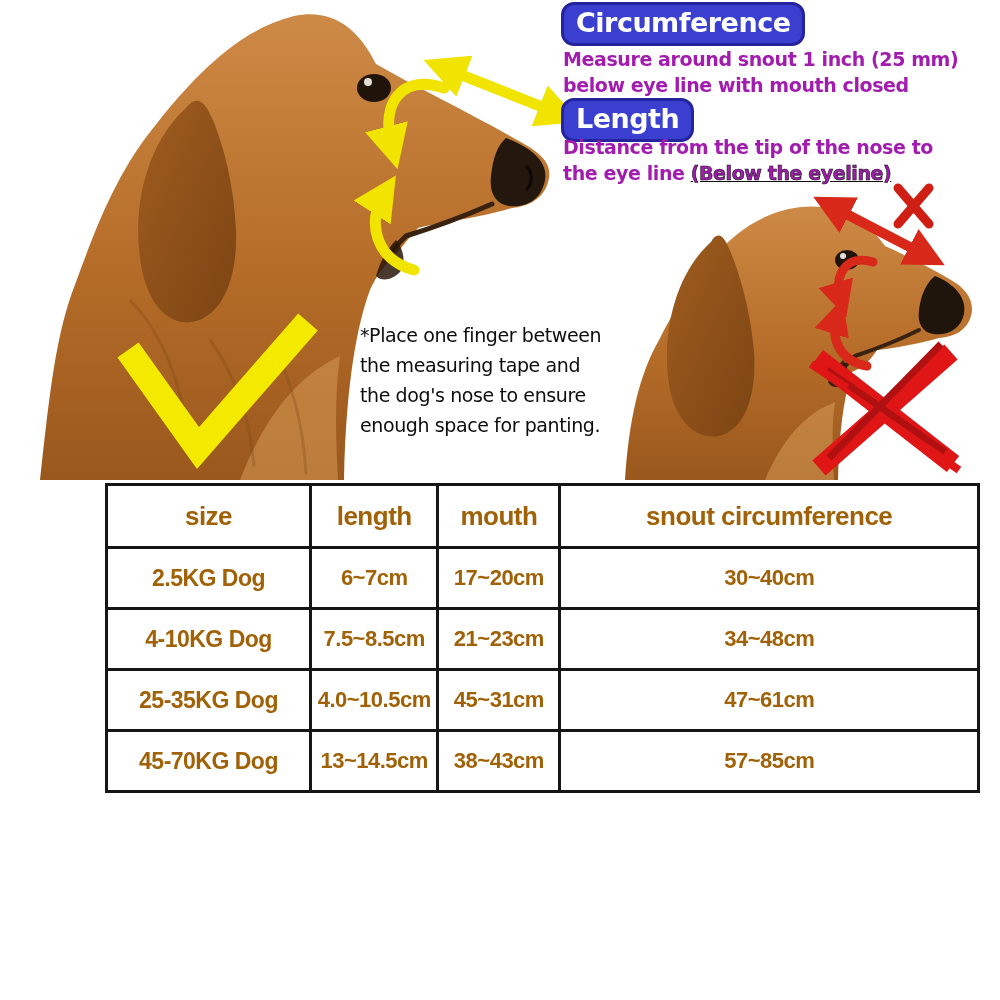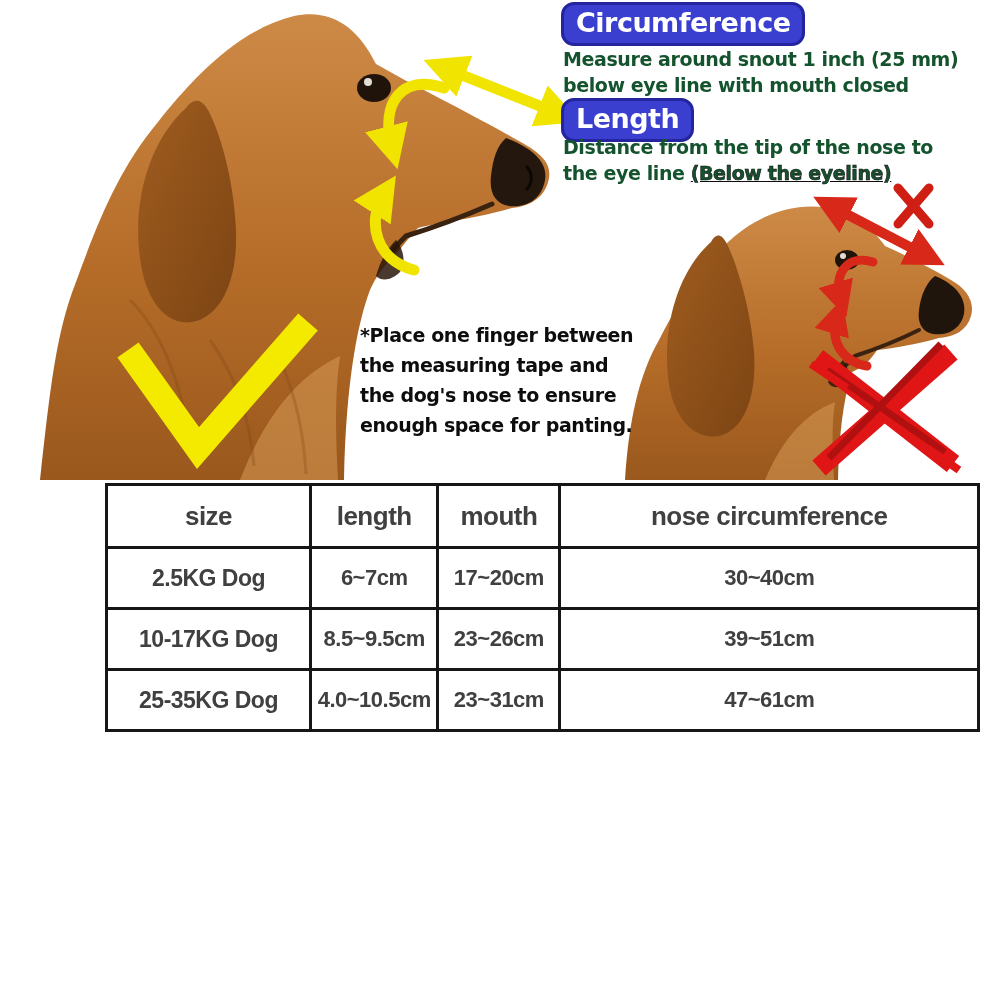--- a/index.html
+++ b/index.html
@@ -7,30 +7,30 @@
          font-family:"DejaVu Sans",sans-serif;color:#0d0d0d;margin-left:40px;}
   svg{position:absolute;overflow:visible;}
 
   
   .pill{position:absolute;display:inline-block;background:#3a3fd0;border:3px solid #23249e;
         border-radius:13px;color:#ffffff;font-weight:bold;font-size:27px;line-height:1;
         padding:4px 12px 7px 12px;letter-spacing:-0.5px;}
 
   
   .desc{position:absolute;white-space:pre-line;font-size:19px;font-weight:600;
-        letter-spacing:-0.4px;line-height:26px;color:#14532d;}
+        letter-spacing:-0.4px;line-height:26px;color:#a21caf;}
   .heavy{font-weight:bold;text-decoration:underline;-webkit-text-stroke:0.6px #0d0d0d;}
-  .note{position:absolute;white-space:pre-line;font-size:19px;font-weight:700;
+  .note{position:absolute;white-space:pre-line;font-size:19px;font-weight:400;
         letter-spacing:-0.4px;line-height:30px;color:#0d0d0d;}
 
   
   .size-table{position:absolute;left:65px;top:483px;width:875px;border-collapse:collapse;
               table-layout:fixed;background:#fff;}
   .size-table th,.size-table td{border:3px solid #161616;text-align:center;vertical-align:middle;
-              font-family:"Liberation Sans",sans-serif;color:#404040;padding:0;}
+              font-family:"Liberation Sans",sans-serif;color:#a16207;padding:0;}
   .size-table th{font-size:26px;font-weight:bold;height:60px;letter-spacing:-0.5px;}
   .size-table td{font-size:22px;font-weight:bold;height:58px;letter-spacing:-0.5px;}
   .size-table td.c-size{font-size:23px;}
 </style>
 </head>
 <body>
 
 <div class="stage">
 
   <svg style="left:0;top:0;" width="560" height="480" viewBox="0 0 560 480">
@@ -187,38 +187,44 @@
       <col style="width:23.4%">
         <col style="width:14.6%">
         <col style="width:14%">
         <col style="width:48%">
     </colgroup>
     <thead>
       <tr>
         <th>size</th>
         <th>length</th>
         <th>mouth</th>
-        <th>nose circumference</th>
+        <th>snout circumference</th>
       </tr>
     </thead>
     <tbody>
       <tr>
         <td class="c-size">2.5KG Dog</td>
         <td>6~7cm</td>
         <td>17~20cm</td>
         <td>30~40cm</td>
       </tr>
       <tr>
-        <td class="c-size">10-17KG Dog</td>
-        <td>8.5~9.5cm</td>
-        <td>23~26cm</td>
-        <td>39~51cm</td>
+        <td class="c-size">4-10KG Dog</td>
+        <td>7.5~8.5cm</td>
+        <td>21~23cm</td>
+        <td>34~48cm</td>
       </tr>
       <tr>
         <td class="c-size">25-35KG Dog</td>
         <td>4.0~10.5cm</td>
-        <td>23~31cm</td>
+        <td>45~31cm</td>
         <td>47~61cm</td>
+      </tr>
+      <tr>
+        <td class="c-size">45-70KG Dog</td>
+        <td>13~14.5cm</td>
+        <td>38~43cm</td>
+        <td>57~85cm</td>
       </tr>
     </tbody>
   </table>
 
 </div>
 
 </body></html>

